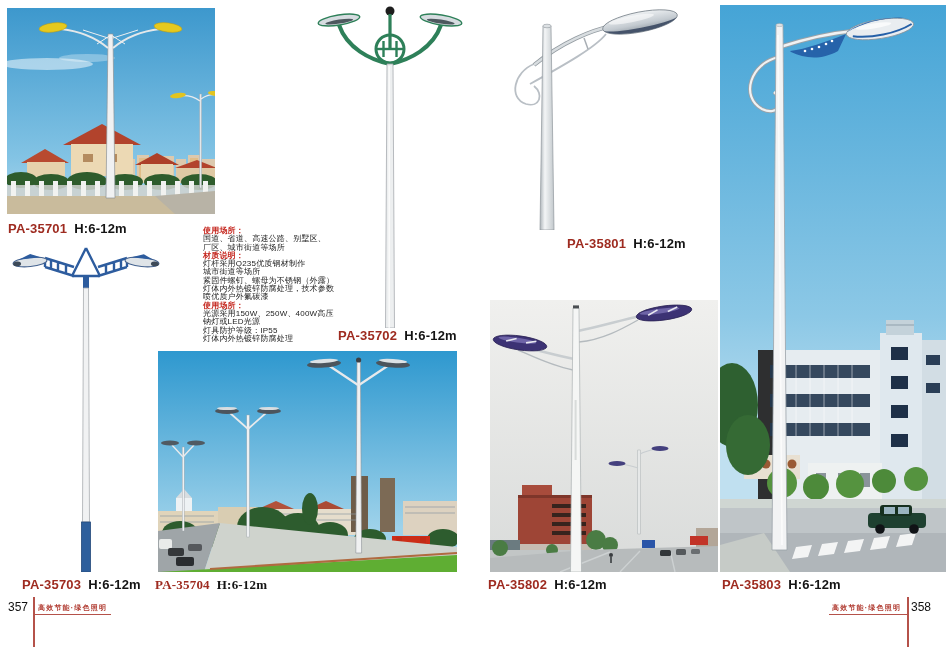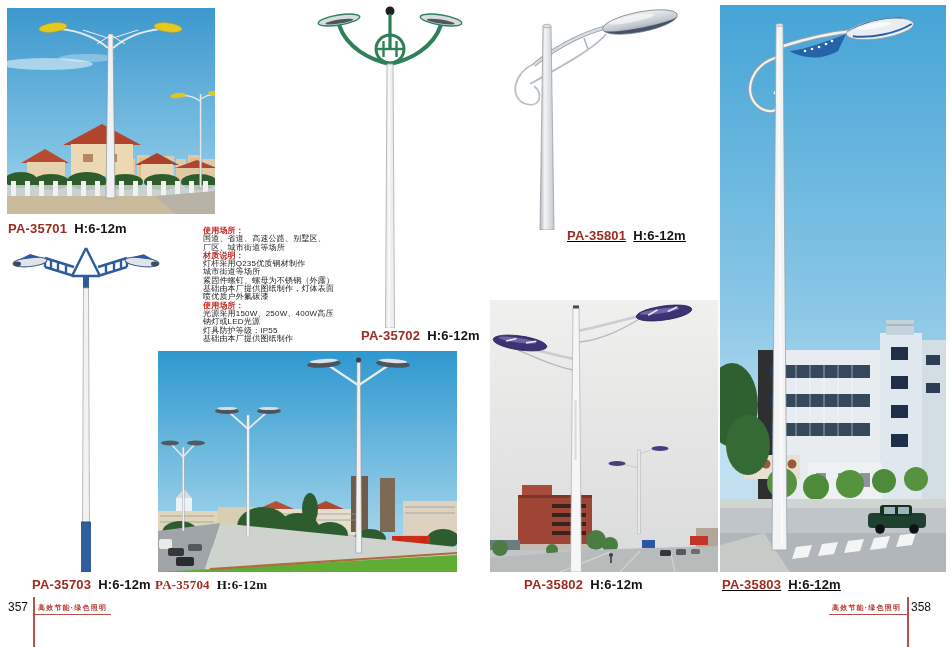--- a/index.html
+++ b/index.html
@@ -459,54 +459,54 @@
         <polygon points="56,20 63,20 67,545 52,545" fill="#f2f3f4" stroke="#9aa2a8" stroke-width="0.8"></polygon>
         <ellipse cx="59.5" cy="20" rx="3.6" ry="1.6" fill="#dde1e4" stroke="#9aa2a8" stroke-width="0.5"></ellipse>
         <line x1="58" y1="30" x2="62" y2="540" stroke="#ffffff" stroke-width="1.6" opacity="0.7"></line>
       </g>
     </svg>
   </div>
 
   <div class="plabel" style="left:8px;top:221px;">
     <span class="code">PA-35701</span><span class="spec">H:6-12m</span>
   </div>
-  <div class="plabel" style="left:338px;top:328px;margin-left:23px;">
+  <div class="plabel" style="left:338px;top:328px;">
     <span class="code">PA-35702</span><span class="spec">H:6-12m</span>
   </div>
-  <div class="plabel" style="left:567px;top:228px;text-decoration:underline;">
+  <div class="plabel" style="left:567px;top:236px;">
     <span class="code">PA-35801</span><span class="spec">H:6-12m</span>
   </div>
-  <div class="plabel" style="left:32px;top:577px;">
+  <div class="plabel" style="left:22px;top:577px;">
     <span class="code">PA-35703</span><span class="spec">H:6-12m</span>
   </div>
   <div class="plabel" style="left:155px;top:577px;font-family:Liberation Serif, serif;">
     <span class="code">PA-35704</span><span class="spec">H:6-12m</span>
   </div>
-  <div class="plabel" style="left:488px;top:577px;margin-left:36px;">
+  <div class="plabel" style="left:488px;top:577px;">
     <span class="code">PA-35802</span><span class="spec">H:6-12m</span>
   </div>
-  <div class="plabel" style="left:722px;top:577px;text-decoration:underline;">
+  <div class="plabel" style="left:722px;top:577px;">
     <span class="code">PA-35803</span><span class="spec">H:6-12m</span>
   </div>
 
   <div class="info">
     <div class="t">使用场所：</div>
     <div>国道、省道、高速公路、别墅区、</div>
     <div>厂区、城市街道等场所</div>
     <div class="t">材质说明：</div>
     <div>灯杆采用Q235优质钢材制作</div>
     <div>城市街道等场所</div>
     <div>紧固件螺钉、螺母为不锈钢（外露）</div>
-    <div>基础由本厂提供图纸制作，灯体表面</div>
+    <div>灯体内外热镀锌防腐处理，技术参数</div>
     <div>喷优质户外氟碳漆</div>
     <div class="t">使用场所：</div>
     <div>光源采用150W、250W、400W高压</div>
     <div>钠灯或LED光源</div>
     <div>灯具防护等级：IP55</div>
-    <div>基础由本厂提供图纸制作</div>
+    <div>灯体内外热镀锌防腐处理</div>
   </div>
 
   <div class="footer-num" style="left:8px;top:600px;">357</div>
   <div class="red-vline" style="left:33px;top:597px;height:50px;"></div>
   <div class="footer-slogan" style="left:38px;top:603px;">高效节能·绿色照明</div>
   <div class="red-uline" style="left:33px;top:614px;width:78px;"></div>
 
   <div class="footer-num" style="left:911px;top:600px;">358</div>
   <div class="red-vline" style="left:907px;top:597px;height:50px;"></div>
   <div class="footer-slogan" style="left:832px;top:603px;">高效节能·绿色照明</div>

